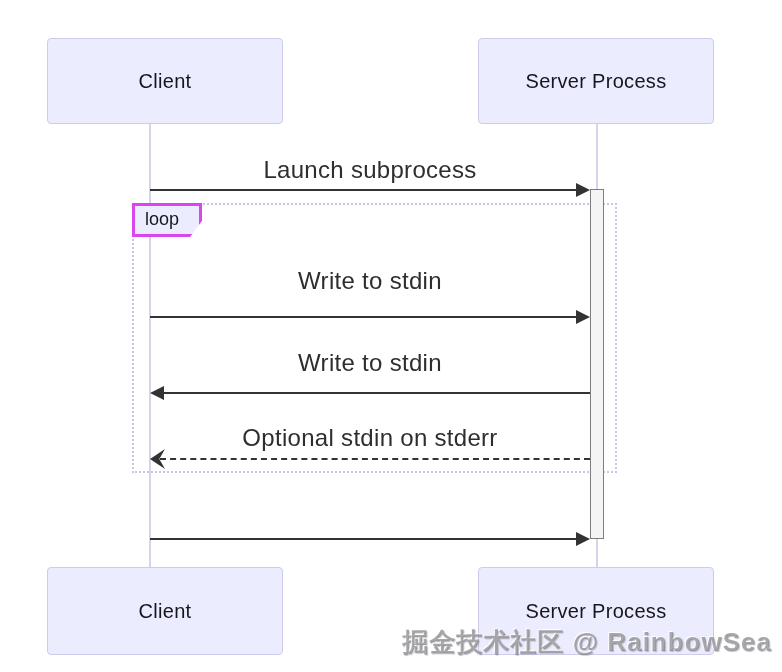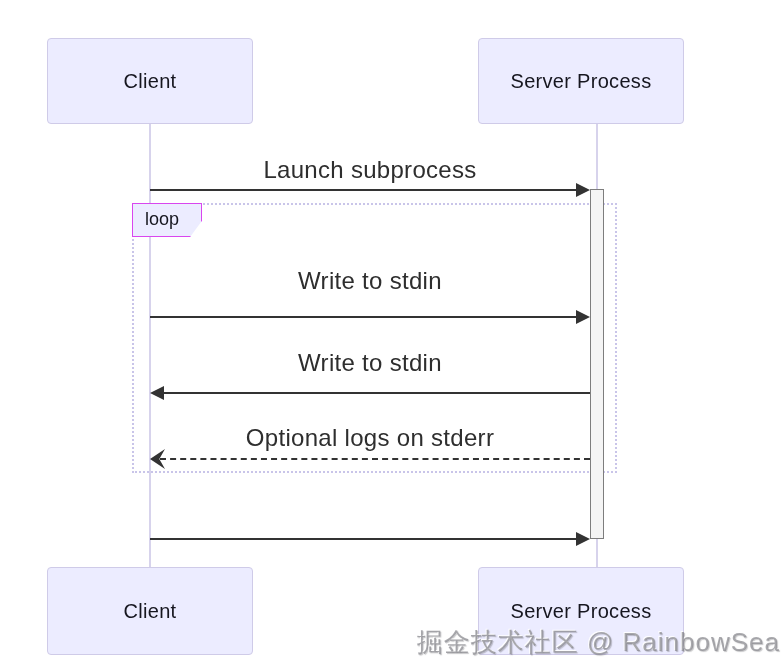--- a/index.html
+++ b/index.html
@@ -23,21 +23,21 @@
     width: 2px;
     height: 443px;
     background: #d7d3ec;
   }
   .lifeline.client { left: 149px; }
   .lifeline.server { left: 596px; }
 
   
   .actor-box {
     position: absolute;
-    width: 206px;
+    width: 236px;
     background: #ececff;
     border: 1px solid #cfcbe8;
     border-radius: 4px;
     display: flex;
     align-items: center;
     justify-content: center;
     font-size: 20px;
     letter-spacing: 0.3px;
     color: #16161f;
   }
@@ -55,21 +55,21 @@
     height: 270px;
     border: 2px dotted #c9c5e9;
   }
   .loop-label {
     position: absolute;
     left: 132px;
     top: 203px;
     width: 70px;
     height: 34px;
     background: #ececff;
-    border: 1px solid #d946ef;
+    border: 3px solid #d946ef;
     clip-path: polygon(0 0, 100% 0, 100% 52%, 83% 100%, 0 100%);
     display: flex;
     align-items: center;
     justify-content: center;
     padding-right: 10px;
     padding-bottom: 2px;
     font-size: 18px;
     color: #16161f;
   }
   .loop-condition {
@@ -134,23 +134,23 @@
     left: 0; top: -2px;
     width: 15px; height: 20px;
     background: #333333;
     clip-path: polygon(0 50%, 100% 0, 62% 50%, 100% 100%);
   }
 
   
   .watermark {
     position: absolute;
     top: 625px;
-    right: 2px;
+    right: 10px;
     font-size: 26px;
-    font-weight: normal;
+    font-weight: bold;
     letter-spacing: 1px;
     white-space: nowrap;
     color: rgba(134, 134, 140, 0.72);
     text-shadow: -1px -1px 0 rgba(255,255,255,0.9), 1px 1px 1px rgba(90,90,95,0.35);
   }
 </style>
 </head>
 <body>
 
 <div class="canvas">
@@ -177,21 +177,21 @@
     <div class="line"></div>
     <div class="head"></div>
   </div>
 
   <div class="msg-label" style="top:349px">Write to stdin</div>
   <div class="arrow dir-left" style="top:385px">
     <div class="line"></div>
     <div class="head"></div>
   </div>
 
-  <div class="msg-label" style="top:424px">Optional logs on stderr</div>
+  <div class="msg-label" style="top:424px">Optional stdin on stderr</div>
   <div class="arrow dir-left dashed" style="top:451px">
     <div class="line"></div>
     <div class="head-open"></div>
   </div>
 
   <div class="arrow dir-right" style="top:531px">
     <div class="line"></div>
     <div class="head"></div>
   </div>
 

